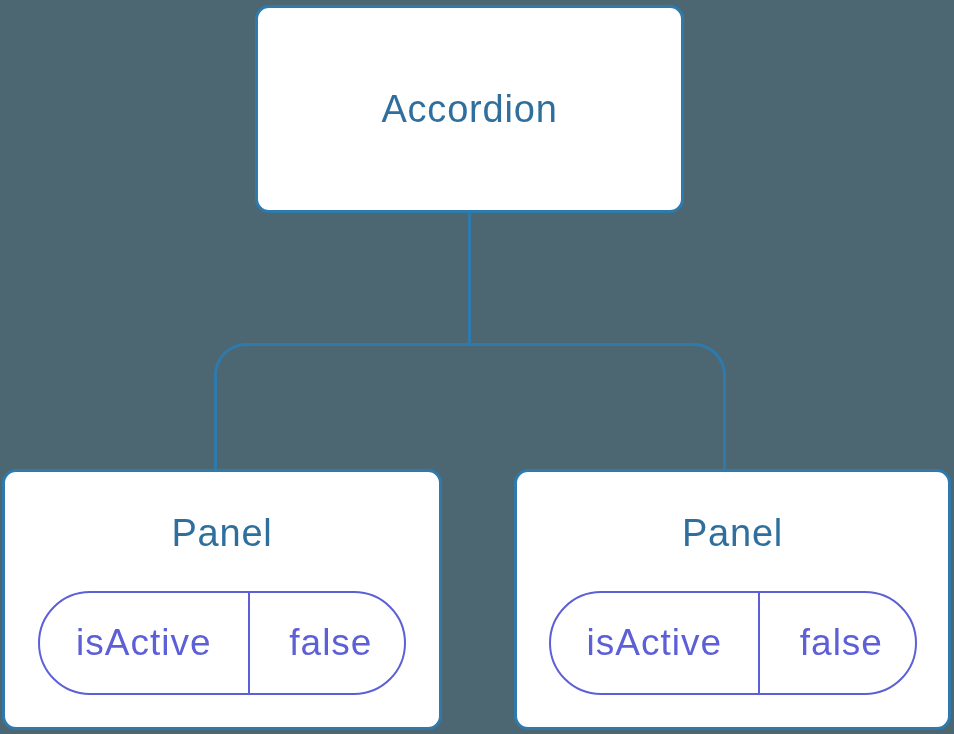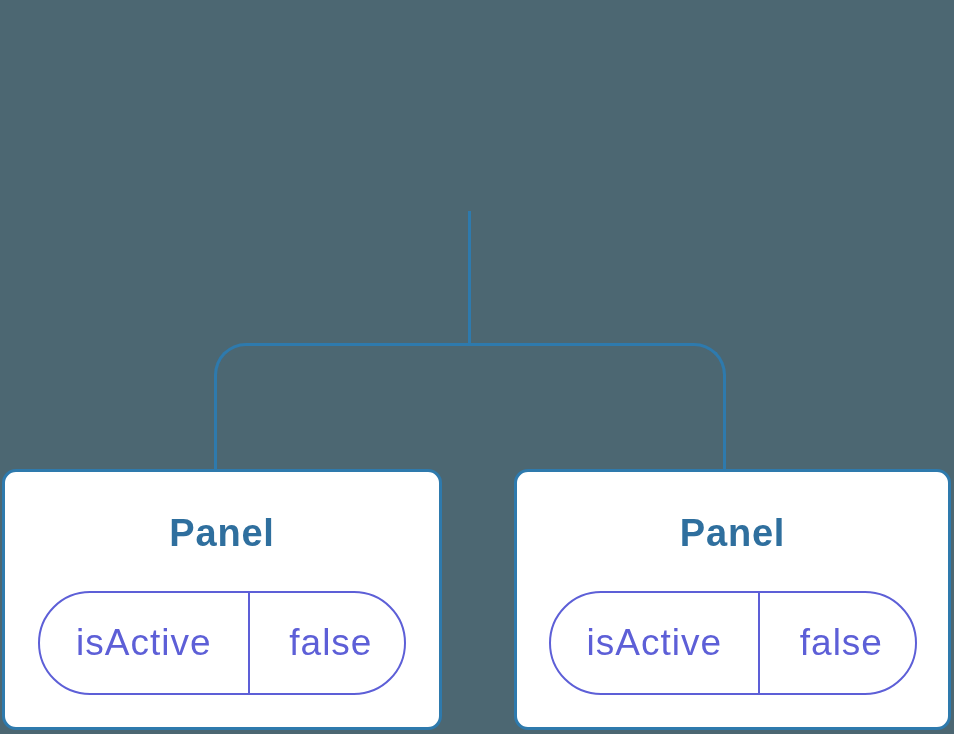--- a/index.html
+++ b/index.html
@@ -51,21 +51,21 @@
   
   .panel-node{
     top:469px;height:261px;border-radius:14px;
   }
   .panel-left{left:2px;width:440px;}
   .panel-right{left:514px;width:437px;}
   .panel-title{
     position:absolute;top:40px;left:0;right:0;
     text-align:center;
     color:var(--node-text);
-    font-size:38px;font-weight:700;letter-spacing:0.8px;
+    font-size:38px;font-weight:400;letter-spacing:0.8px;
   }
   
   .pill{
     position:absolute;top:119px;left:50%;transform:translateX(-50%);
     width:368px;height:104px;box-sizing:border-box;
     border:2.5px solid var(--state);
     border-radius:52px;
     display:flex;align-items:stretch;
     background:transparent;
   }
@@ -78,20 +78,23 @@
   .pill-divider{
     width:0;border-left:2.5px solid var(--state);
   }
   .pill-value{flex:1;padding-left:8px;}
 </style>
 </head>
 <body>
 
 <div class="canvas">
 
+  <div class="node root-node">
+    <span class="node-label">Accordion</span>
+  </div>
 
   <div class="stem"></div>
   <div class="branch"></div>
 
   <div class="node panel-node panel-left">
     <div class="panel-title">Panel</div>
     <div class="pill">
       <span class="pill-cell pill-key">isActive</span>
       <span class="pill-divider"></span>
       <span class="pill-cell pill-value">false</span>

